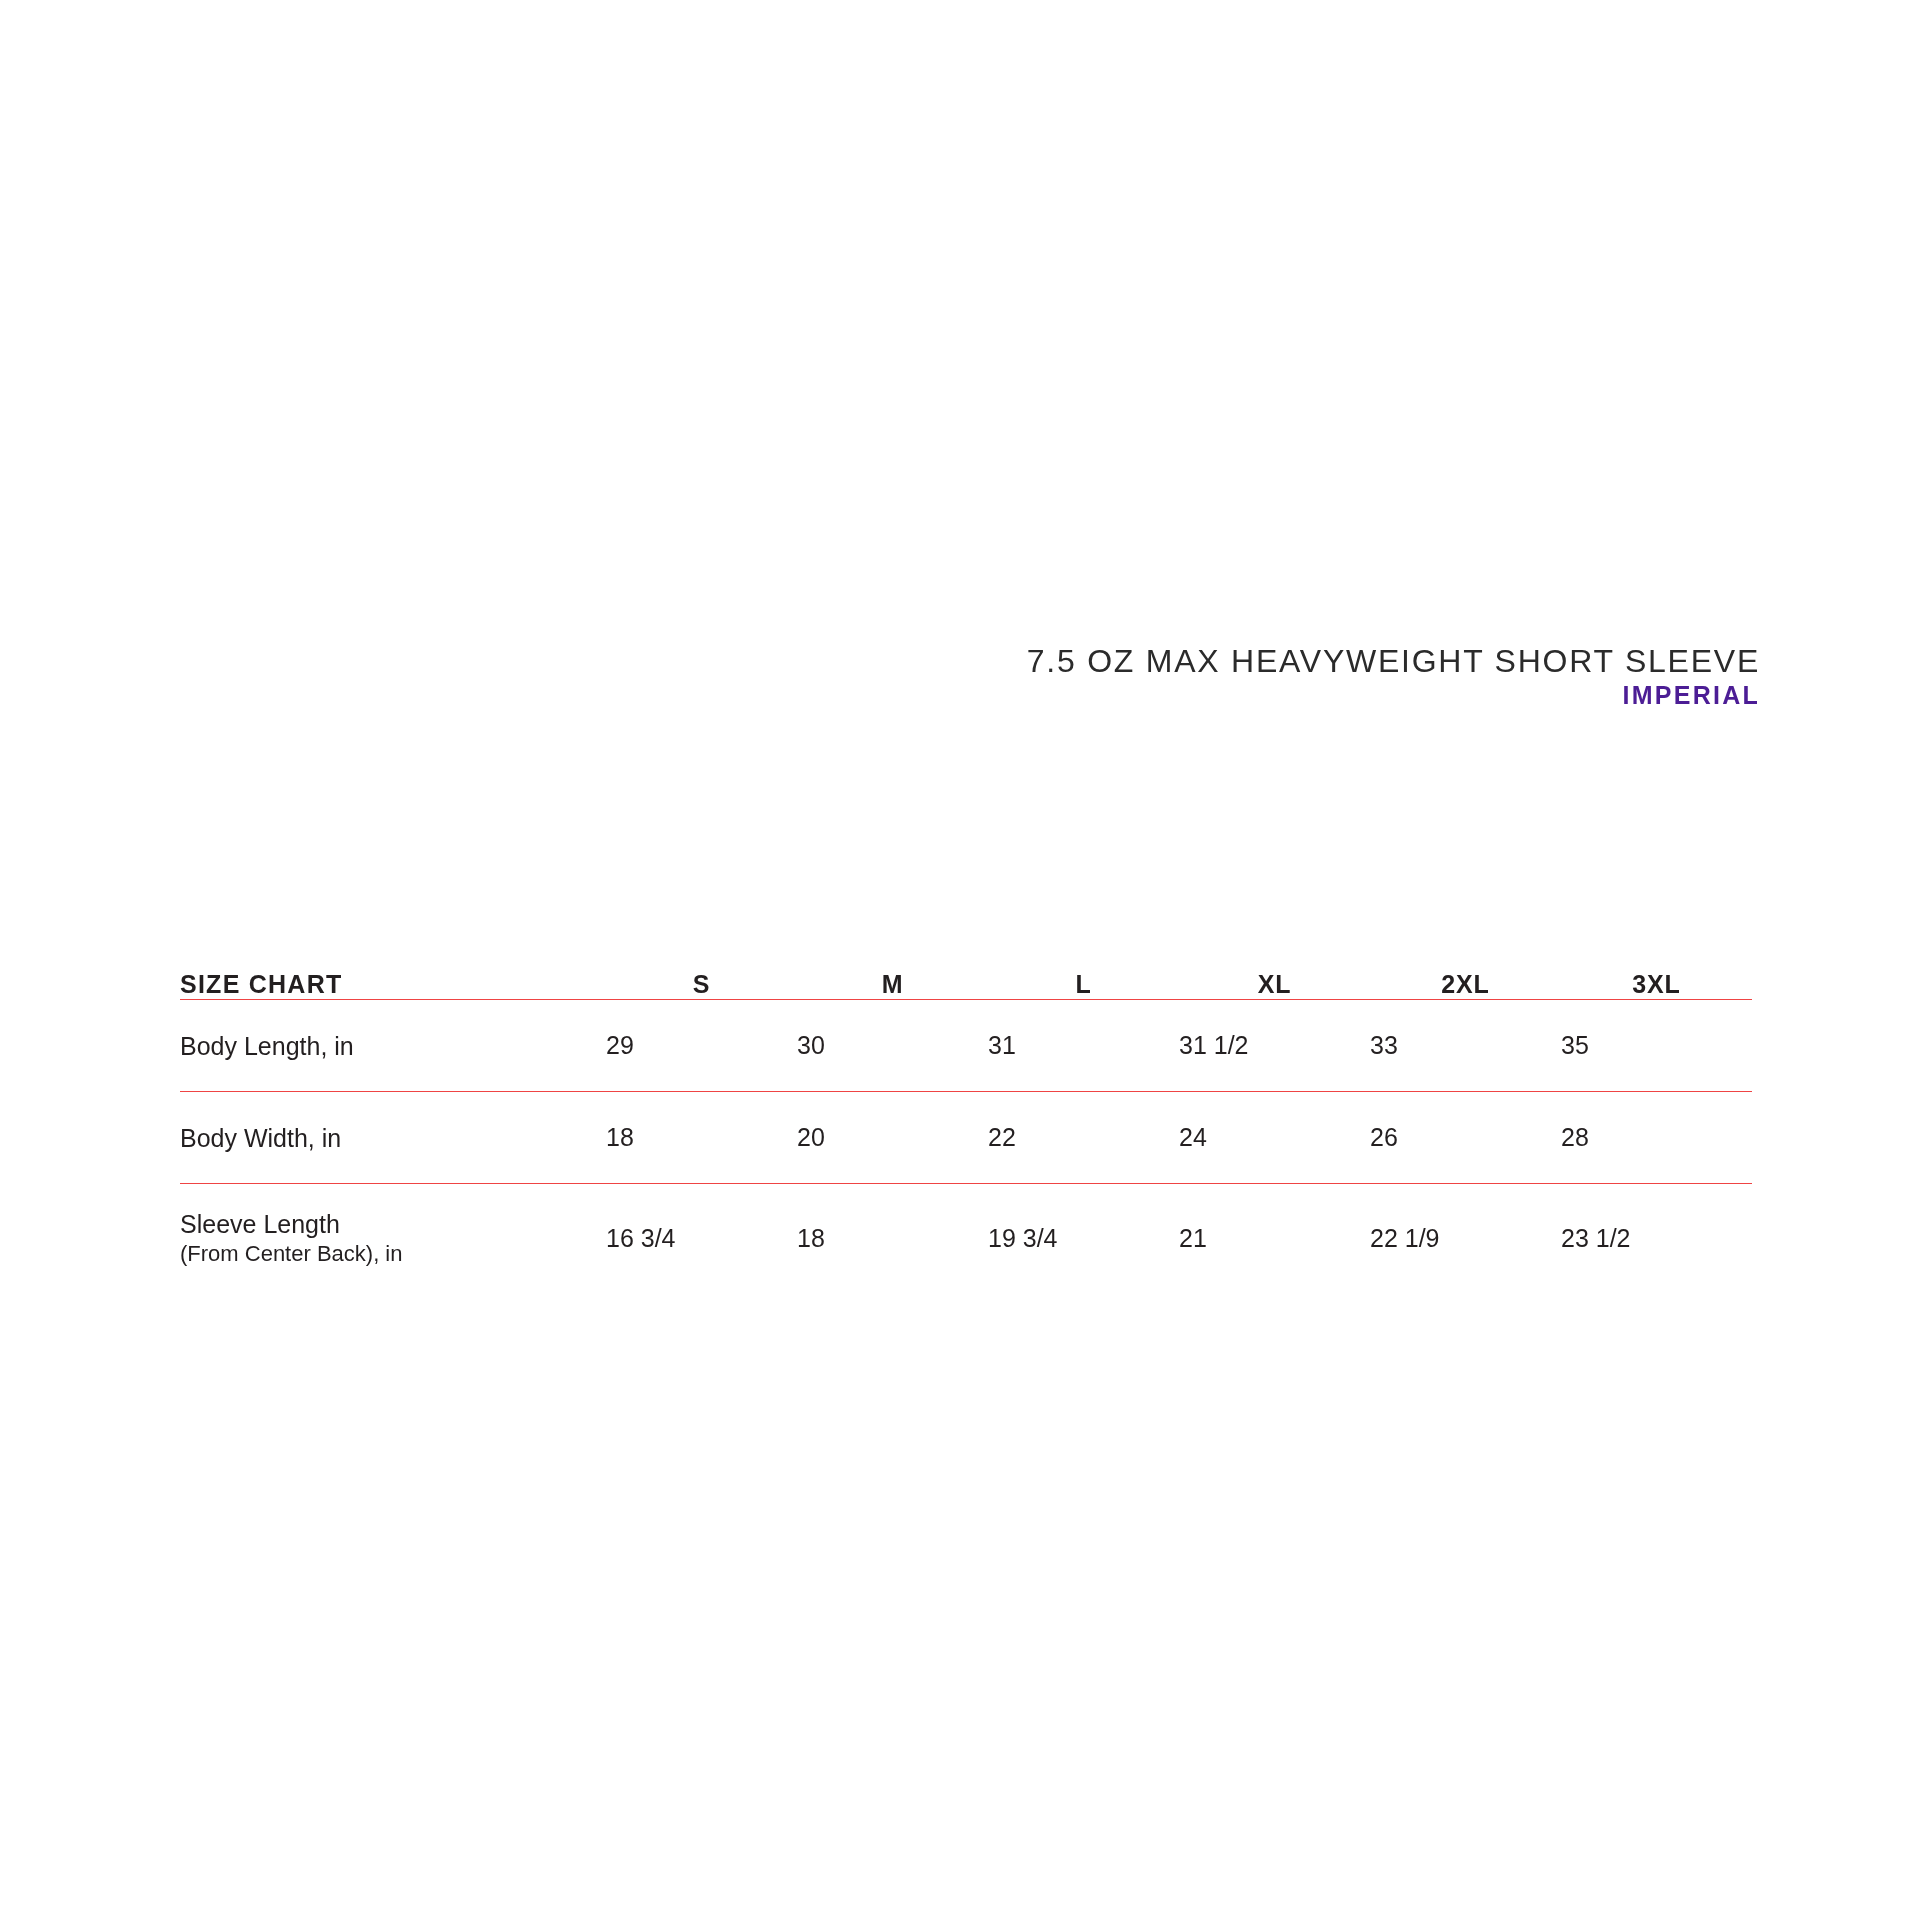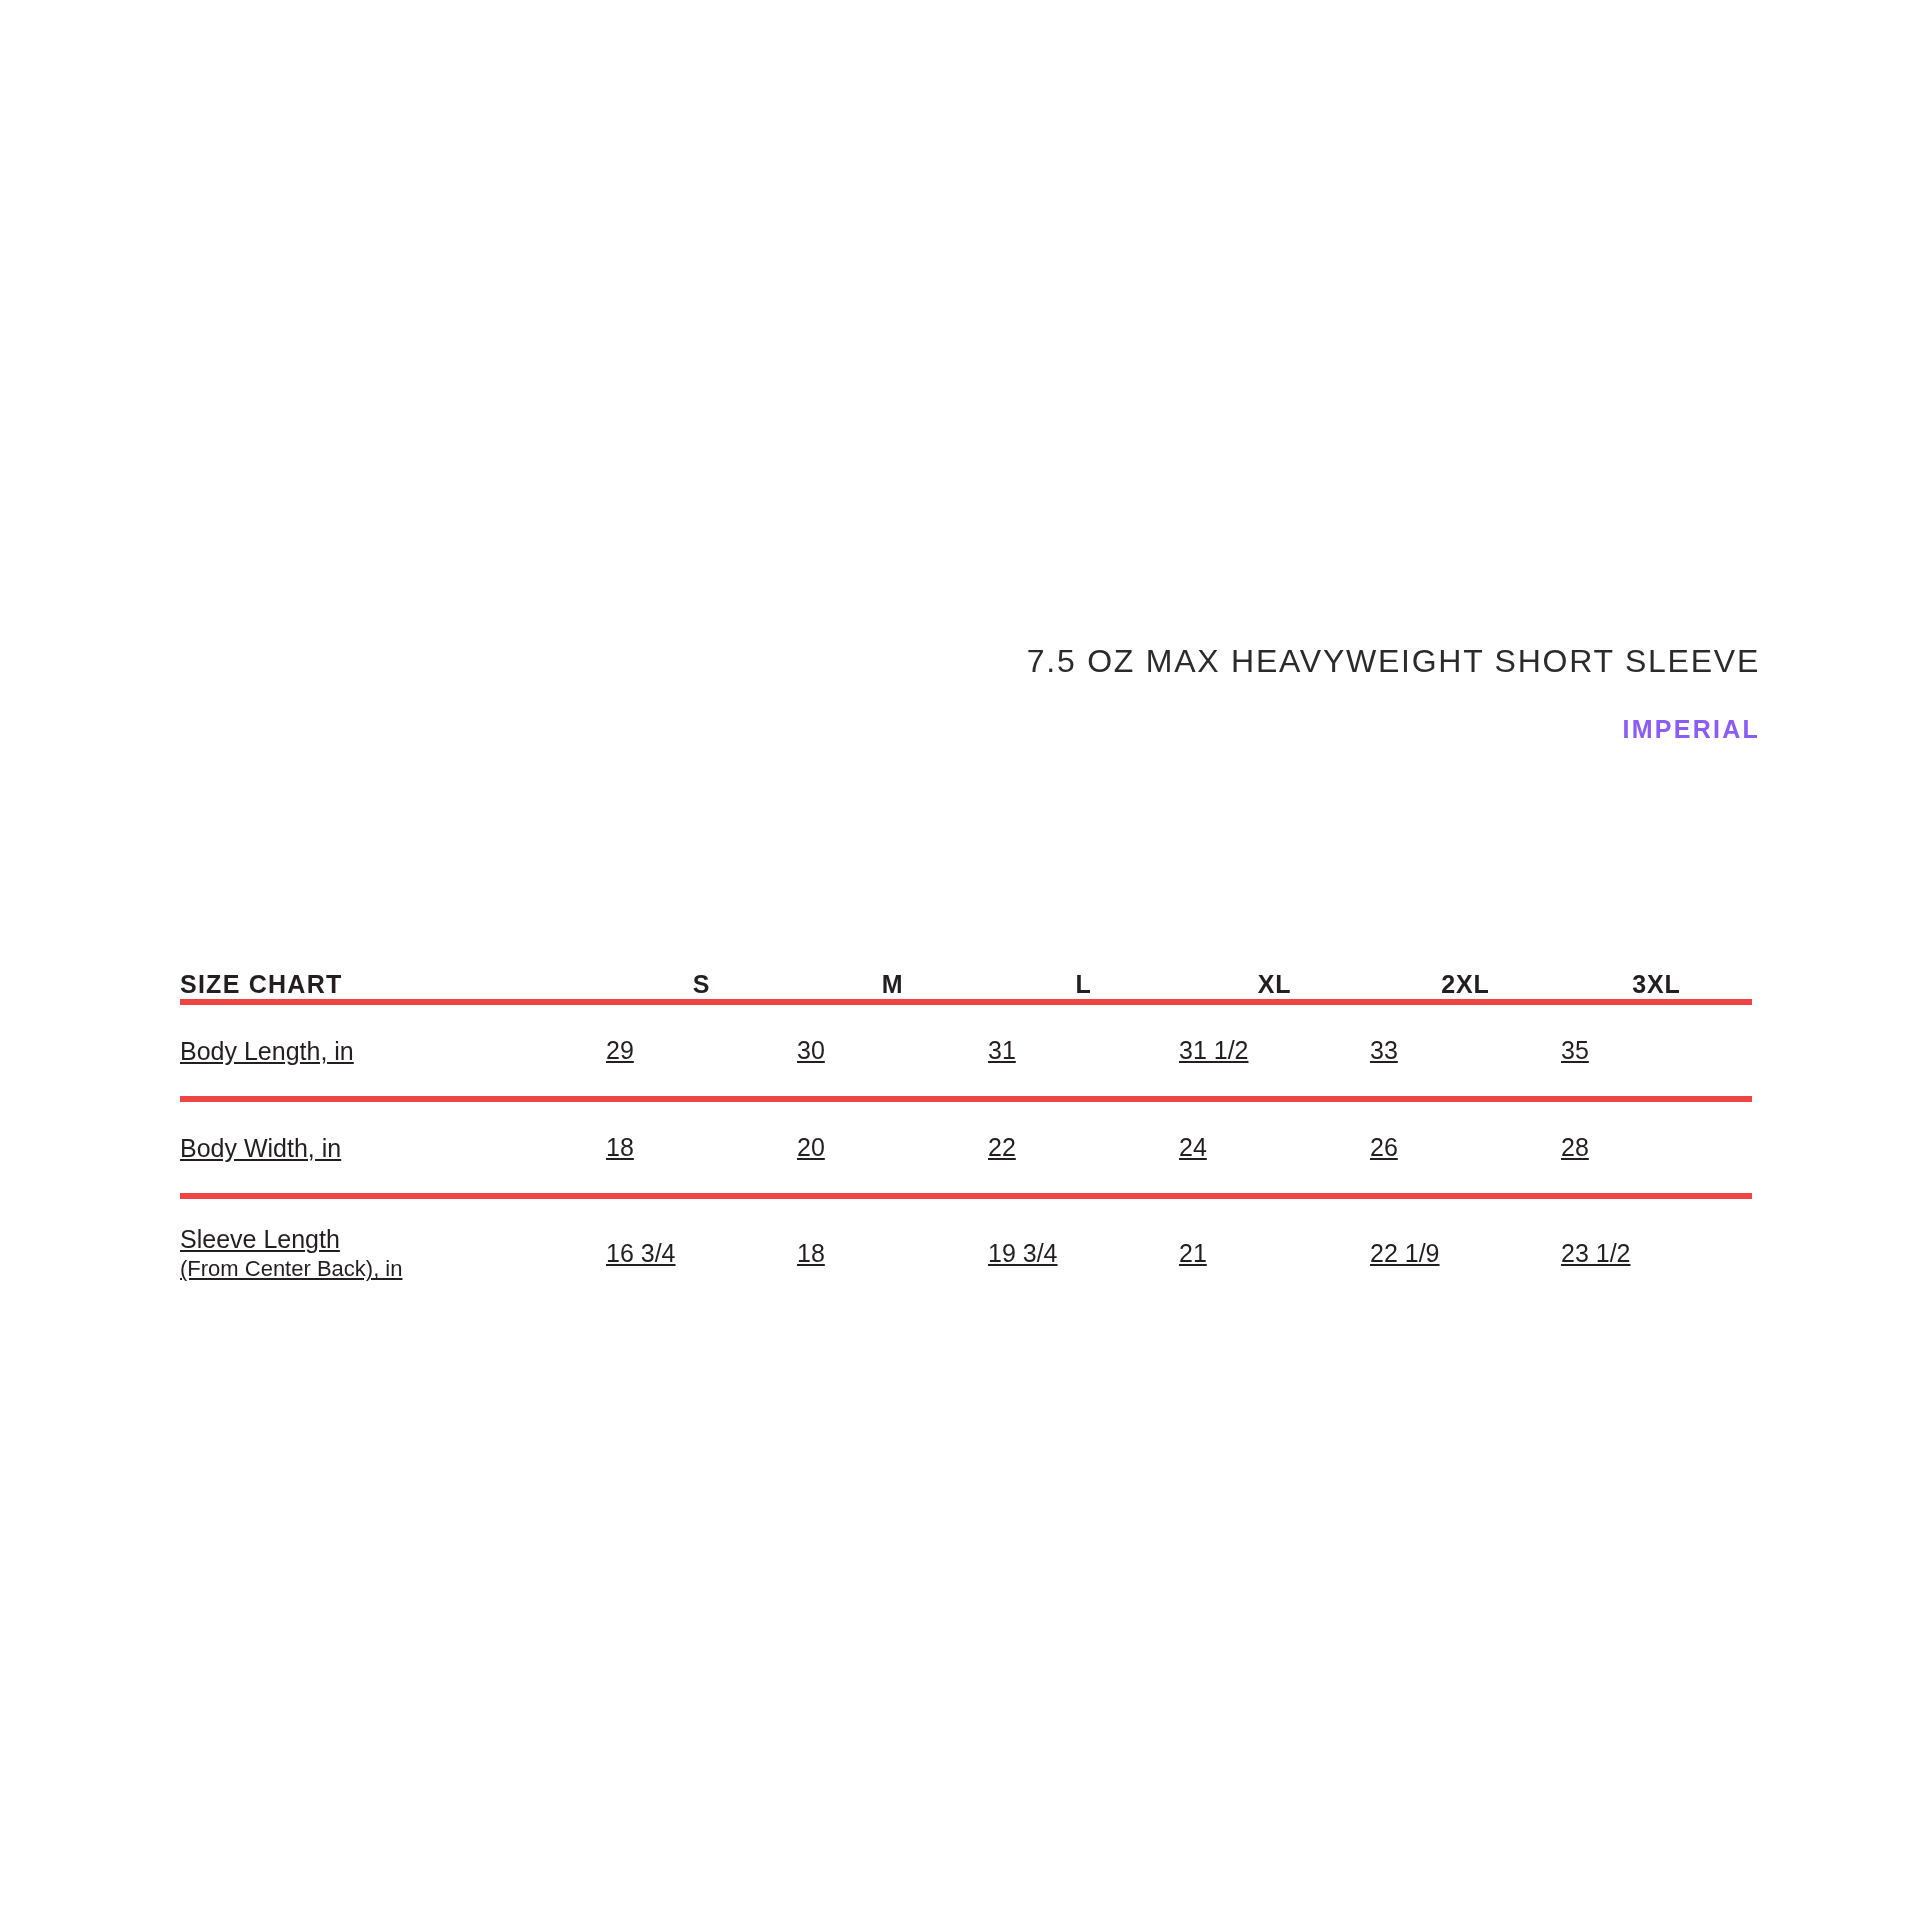--- a/index.html
+++ b/index.html
@@ -34,25 +34,24 @@
   }
   .product-title {
     font-size: 32px;
     letter-spacing: 0.055em;
     color: #2b2b2b;
     font-weight: 400;
     line-height: 1.2;
     white-space: nowrap;
   }
   .unit-label {
-    margin-top: 34px;
     font-size: 25px;
     font-weight: 700;
     letter-spacing: 0.09em;
-    color: #8b5cf6;
+    color: #4c1d95;
     line-height: 1.2;
   }
 
   
   .table-wrap {
     position: absolute;
     left: 180px;
     top: 970px;
     width: 1569px;
   }
@@ -78,22 +77,21 @@
     padding-bottom: 26px;
     text-align: center;
   }
   thead th.row-label-head {
     text-align: left;
     letter-spacing: 0.05em;
     margin-left: 16px;
   }
 
   tbody tr {
-    border-top: 6px solid #ef4444;
-    text-decoration: underline;
+    border-top: 1px solid #ef4444;
   }
   tbody td {
     font-size: 25px;
     font-weight: 400;
     color: #231f20;
     text-align: left;
     height: 91px;
   }
   tbody td.row-label {
     text-align: left;

